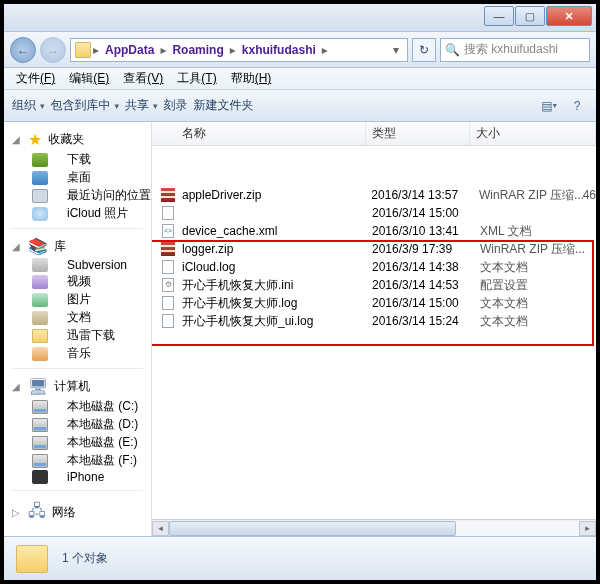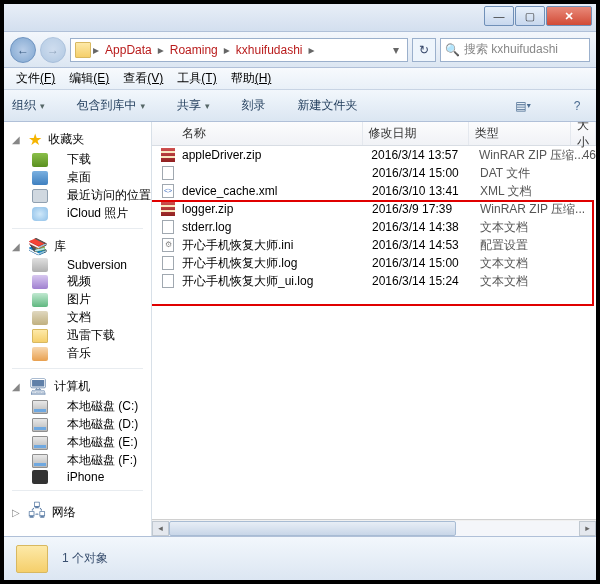--- a/index.html
+++ b/index.html
@@ -13,35 +13,35 @@
 .titlebar .min { background: linear-gradient(#e8f0fa, #c8d8ee); }
 .titlebar .max { background: linear-gradient(#e8f0fa, #c8d8ee); }
 .titlebar .close { width: 46px; background: linear-gradient(#e98a7a, #d14b36); color:#fff; font-weight:bold; }
 
 
 .navbar { height: 36px; background: linear-gradient(#f3f7fc, #dce6f2); border-bottom: 1px solid #b0c0d8; display: flex; align-items: center; padding: 0 6px; gap: 4px; }
 .navbtn { width: 26px; height: 26px; border-radius: 50%; background: radial-gradient(#b8cde8, #7fa6d0); border: 1px solid #6e93c0; display:flex; align-items:center; justify-content:center; color:#3a5a80; font-size: 13px; }
 .navbtn.fwd { opacity: 0.5; }
 .addressbar { flex: 1; height: 24px; background: #fff; border: 1px solid #9bb0cc; display: flex; align-items: center; padding: 0 4px; gap: 2px; }
 .addr-icon { width: 16px; height: 16px; background: linear-gradient(#fde9a8, #f5cf6b); border: 1px solid #d8b860; border-radius: 1px; }
-.crumb { color: #b91c1c; padding: 0 4px; }
+.crumb { color: #4c1d95; padding: 0 4px; font-weight: bold; }
 .crumb-sep { color: #666; }
 .addr-drop { margin-left: auto; color: #666; padding: 0 4px; }
 .refresh { width: 24px; height: 24px; border: 1px solid #9bb0cc; background: #eef5fc; display:flex;align-items:center;justify-content:center; color:#346; }
 .searchbar { width: 150px; height: 24px; background: #fff; border: 1px solid #9bb0cc; display: flex; align-items: center; padding: 0 4px; }
 .searchbar .s-icon { color: #888; margin-right: 4px; }
 .searchbar .s-text { color: #888; flex:1; white-space:nowrap; overflow:hidden; }
 
 
 .menubar { height: 22px; background: linear-gradient(#f7fafd, #e9f0f8); border-bottom: 1px solid #c8d4e4; display: flex; align-items: center; padding: 0 6px; gap: 2px; }
 .menuitem { padding: 2px 6px; }
 .menuitem .ul { text-decoration: underline; }
 
 
-.toolbar { height: 32px; background: linear-gradient(#f2f7fc, #dbe6f2); border-bottom: 1px solid #b0c0d8; display: flex; align-items: center; padding: 0 8px; gap: 32px; }
+.toolbar { height: 32px; background: linear-gradient(#f2f7fc, #dbe6f2); border-bottom: 1px solid #b0c0d8; display: flex; align-items: center; padding: 0 8px; gap: 6px; }
 .tb-item { display: flex; align-items: center; gap: 4px; color: #1f3b5a; }
 .tb-item .arrow { font-size: 9px; color: #566; }
 .tb-spacer { flex: 1; }
 .tb-icon { width: 22px; height: 20px; border: 1px solid transparent; display: flex; align-items: center; justify-content: center; color: #4a6b90; font-size: 14px; }
 
 
 .main { flex: 1; display: flex; overflow: hidden; }
 
 .sidebar { width: 148px; background: #fff; border-right: 1px solid #d8e0e8; overflow-y: auto; padding-bottom: 8px; }
 .sb-group { margin: 8px 0 2px 8px; display: flex; align-items: center; gap: 6px; font-weight: 400; color: #000; }
@@ -70,21 +70,21 @@
 
 
 .content { flex: 1; display: flex; flex-direction: column; position: relative; overflow: hidden; }
 .cols { height: 24px; background: linear-gradient(#fcfcfd, #f0f2f6); border-bottom: 1px solid #d8dde4; display: flex; align-items: center; padding-left: 24px; }
 .col { padding: 0 6px; border-right: 1px solid #e4e8ee; height: 100%; display:flex; align-items:center; color: #333; }
 .col-name { width: 190px; }
 .col-date { width: 108px; }
 .col-type { width: 104px; }
 .col-size { flex: 1; }
 
-.filelist { position: relative; flex: 1; overflow: auto; }
+.filelist { position: relative; flex: 1; overflow: auto; margin-top: 40px; }
 .row { display: flex; align-items: center; height: 18px; padding-left: 8px; position: relative; }
 .row .ficon { width: 16px; height: 16px; margin-right: 6px; flex-shrink:0; display:flex;align-items:center;justify-content:center; }
 .row .fname { width: 190px; white-space: nowrap; overflow: hidden; }
 .row .fdate { width: 108px; color: #000000; }
 .row .ftype { width: 104px; color: #555; white-space: nowrap; overflow: hidden; }
 .row .fsize { color: #555; }
 
 .ico-zip { width:14px; height:14px; background: linear-gradient(#d05050, #902020); position:relative; }
 .ico-zip::before, .ico-zip::after { content:''; position:absolute; left:0; right:0; height:2px; background:#f8e8c0; }
 .ico-zip::before { top:3px; } .ico-zip::after { top:8px; }
@@ -270,42 +270,40 @@
       <div class="sb-group">
         <span class="exp">▷</span>
         <span class="gico ico-net">🖧</span>
         <span>网络</span>
       </div>
     </div>
 
     <div class="content">
       <div class="cols">
         <div class="col col-name">名称</div>
-        <div class="col col-date">修改日期</div>
         <div class="col col-type">类型</div>
         <div class="col col-size">大小</div>
       </div>
       <div class="filelist" id="filelist">
         <div class="highlight-box"></div>
       <div class="row">
             <div class="ficon">
               <div class="ico-zip"></div>
             </div>
             <div class="fname">appleDriver.zip</div>
             <div class="fdate">2016/3/14 13:57</div>
             <div class="ftype">WinRAR ZIP 压缩...</div>
             <div class="fsize">46</div>
           </div>
           <div class="row">
             <div class="ficon">
               <div class="ico-file"></div>
             </div>
             <div class="fname"></div>
             <div class="fdate">2016/3/14 15:00</div>
-            <div class="ftype">DAT 文件</div>
             <div class="fsize"></div>
           </div>
           <div class="row">
             <div class="ficon">
               <div class="ico-xml"></div>
             </div>
             <div class="fname">device_cache.xml</div>
             <div class="fdate">2016/3/10 13:41</div>
             <div class="ftype">XML 文档</div>
             <div class="fsize"></div>
@@ -316,21 +314,21 @@
             </div>
             <div class="fname">logger.zip</div>
             <div class="fdate">2016/3/9 17:39</div>
             <div class="ftype">WinRAR ZIP 压缩...</div>
             <div class="fsize"></div>
           </div>
           <div class="row">
             <div class="ficon">
               <div class="ico-file"></div>
             </div>
-            <div class="fname">stderr.log</div>
+            <div class="fname">iCloud.log</div>
             <div class="fdate">2016/3/14 14:38</div>
             <div class="ftype">文本文档</div>
             <div class="fsize"></div>
           </div>
           <div class="row">
             <div class="ficon">
               <div class="ico-ini"></div>
             </div>
             <div class="fname">开心手机恢复大师.ini</div>
             <div class="fdate">2016/3/14 14:53</div>

